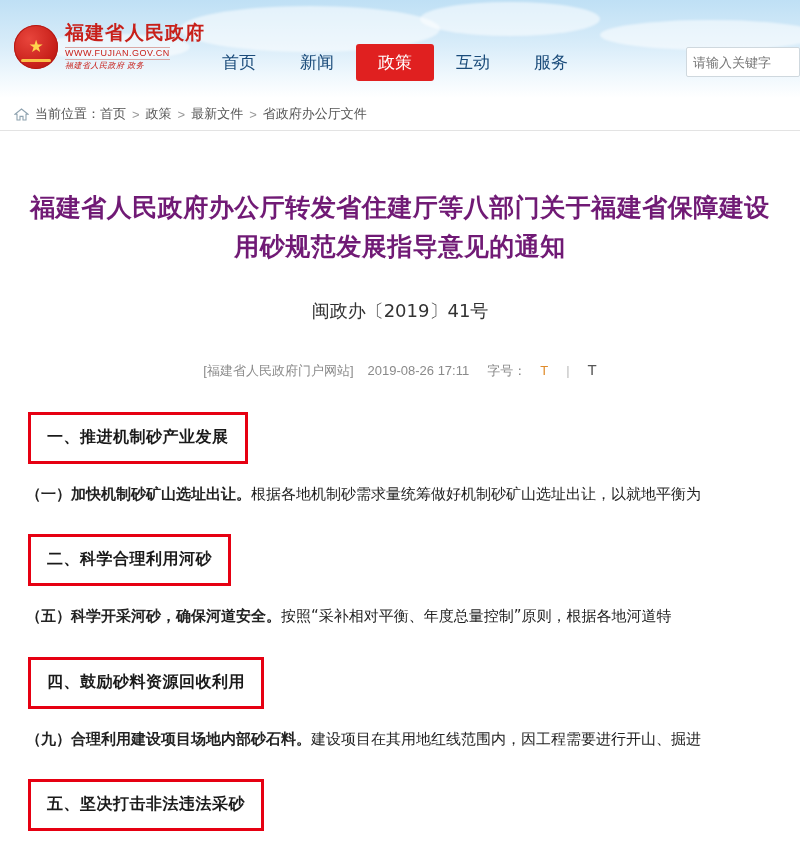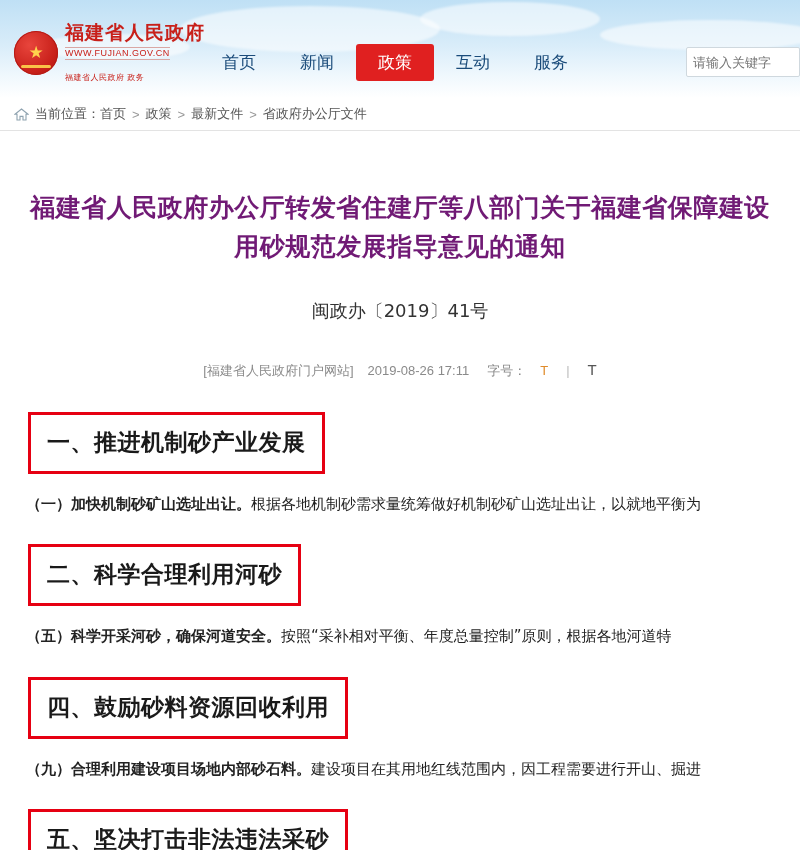--- a/index.html
+++ b/index.html
@@ -84,22 +84,23 @@
     letter-spacing: .5px;
     margin-top: 2px;
     border-top: 1px solid #d9a7a4;
     border-bottom: 1px solid #d9a7a4;
     padding: 1px 0;
     display: inline-block;
   }
   .logo-sub {
     font-size: 8px;
     color: #c8201a;
-    margin-top: 14px;
+    margin-top: 2px;
     letter-spacing: .5px;
+    font-style: italic;
   }
 
   .main-nav {
     position: absolute;
     left: 200px;
     top: 44px;
     display: flex;
     align-items: center;
     gap: 0px;
   }
@@ -206,21 +207,21 @@
   .content {
     width: 760px;
     margin: 0 auto;
     padding-top: 18px;
   }
   .sec-head {
     display: inline-block;
     border: 3px solid #e60012;
     padding: 12px 16px 13px 16px;
     margin: 14px 0 6px 8px;
-    font-size: 23px;
+    font-size: 16px;
     font-weight: bold;
     color: #1a1a1a;
     font-family: "DejaVu Sans", sans-serif;
     letter-spacing: .5px;
   }
   .para {
     font-size: 15px;
     color: #222;
     line-height: 1.9;
     margin: 10px 0 12px 0;

